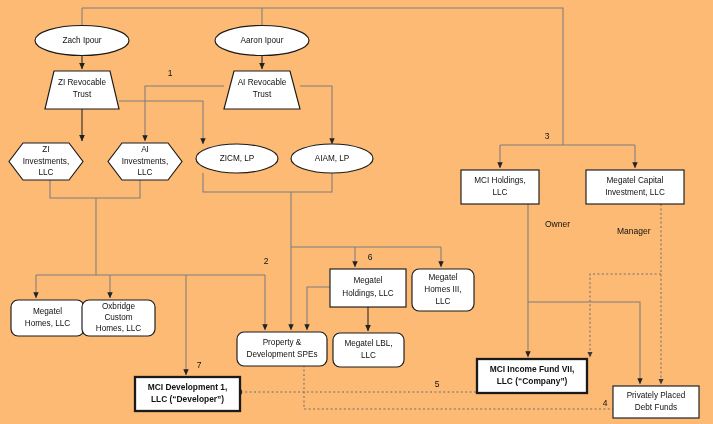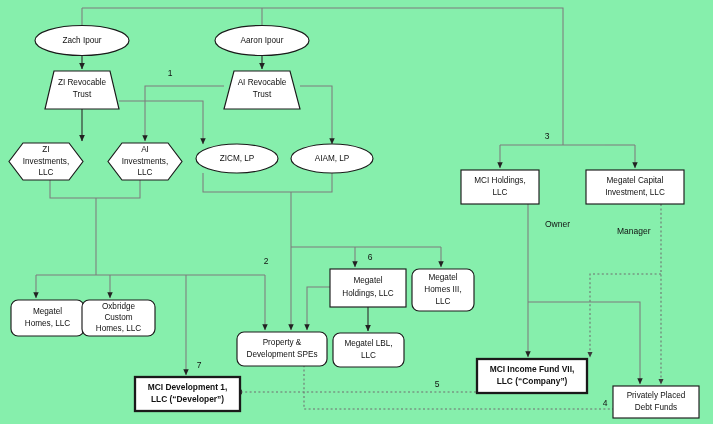--- a/index.html
+++ b/index.html
@@ -1,17 +1,17 @@
 <!DOCTYPE html>
 <html><head>
 <meta charset="utf-8">
 <style>
   html,body{margin:0;padding:0;background:#ffffff;}
   body{font-family:"Liberation Sans",sans-serif;}
-  #chart-root{position:relative;width:713px;height:424px;background:#86efac;overflow:hidden;}
+  #chart-root{position:relative;width:713px;height:424px;background:#fdba74;overflow:hidden;}
   svg.layer{position:absolute;left:0;top:0;width:713px;height:424px;}
   .node-text{font-family:"Liberation Sans",sans-serif;font-size:8.2px;fill:#111111;text-anchor:middle;dominant-baseline:middle;}
   .node-text.bold{font-weight:bold;font-size:8.4px;}
   .edge-label{font-family:"Liberation Sans",sans-serif;font-size:8.5px;fill:#111111;text-anchor:middle;dominant-baseline:middle;}
   .shape{fill:#ffffff;stroke:#1a1a1a;stroke-width:1.15;}
   .shape.thick{stroke-width:2.3;}
   .conn{fill:none;stroke:#7d7d7d;stroke-width:1.05;}
   .conn.dark{stroke:#2b2b2b;stroke-width:1.1;}
   .conn.dotted{stroke:#6f6f6f;stroke-width:1.05;stroke-dasharray:2 2.4;}
 </style>

